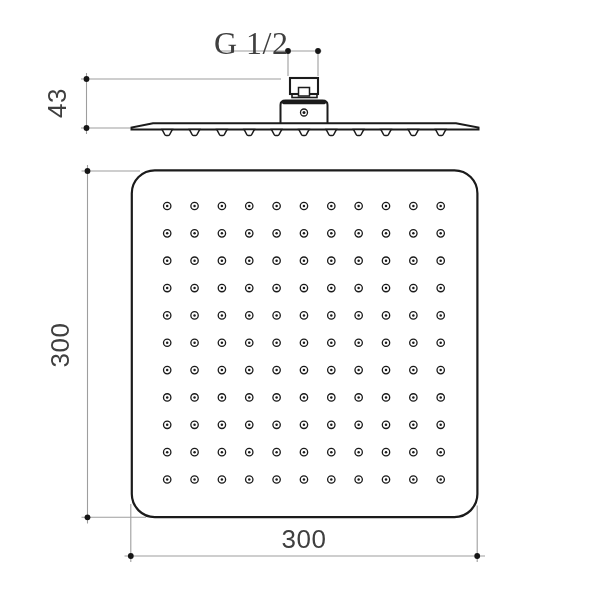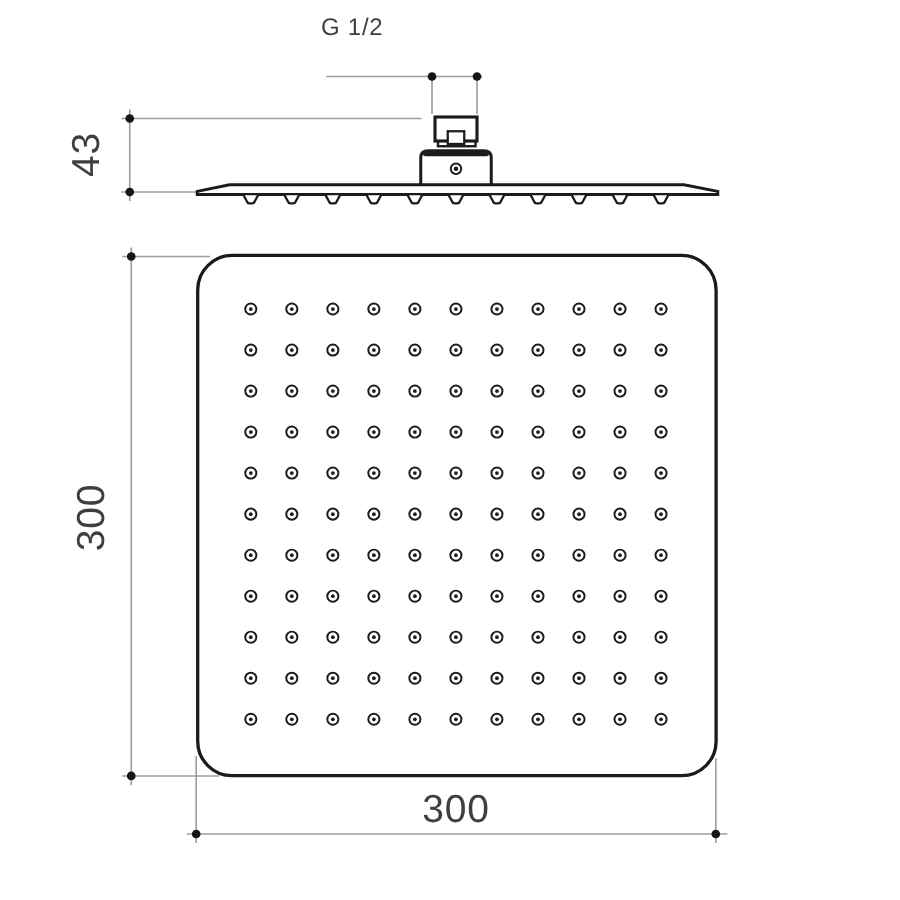--- a/index.html
+++ b/index.html
@@ -15,21 +15,21 @@
   .dimdot{fill:#161616;stroke:none;}
   .nozzle-ring{fill:#fff;stroke:var(--ink);stroke-width:1.3px;}
   .nozzle-dot{fill:var(--ink);stroke:none;}
   .side-nozzle{fill:#fff;stroke:var(--ink);stroke-width:1.5px;}
   
   .dim-label{
     position:absolute;color:var(--textc);
     display:flex;align-items:center;justify-content:center;
     letter-spacing:.5px;white-space:nowrap;font-weight:400;
   }
-  .lbl-thread{left:214px;top:4px;width:70px;height:30px;font-size:16px;justify-content:flex-start;}
+  .lbl-thread{left:214px;top:28px;width:70px;height:30px;font-size:32px;justify-content:flex-start;font-family:Liberation Serif, serif;}
   .lbl-43{left:39px;top:85px;width:36px;height:36px;font-size:26px;transform:rotate(-90deg);}
   .lbl-300-left{left:36px;top:321px;width:48px;height:48px;font-size:26px;transform:rotate(-90deg);}
   .lbl-300-bottom{left:278px;top:525px;width:52px;height:28px;font-size:26px;}
 </style>
 </head>
 <body style="background: rgb(255, 255, 255);">
 
 <div class="canvas">
 
   <svg class="drawing-svg" width="600" height="600" viewBox="0 0 600 600">

